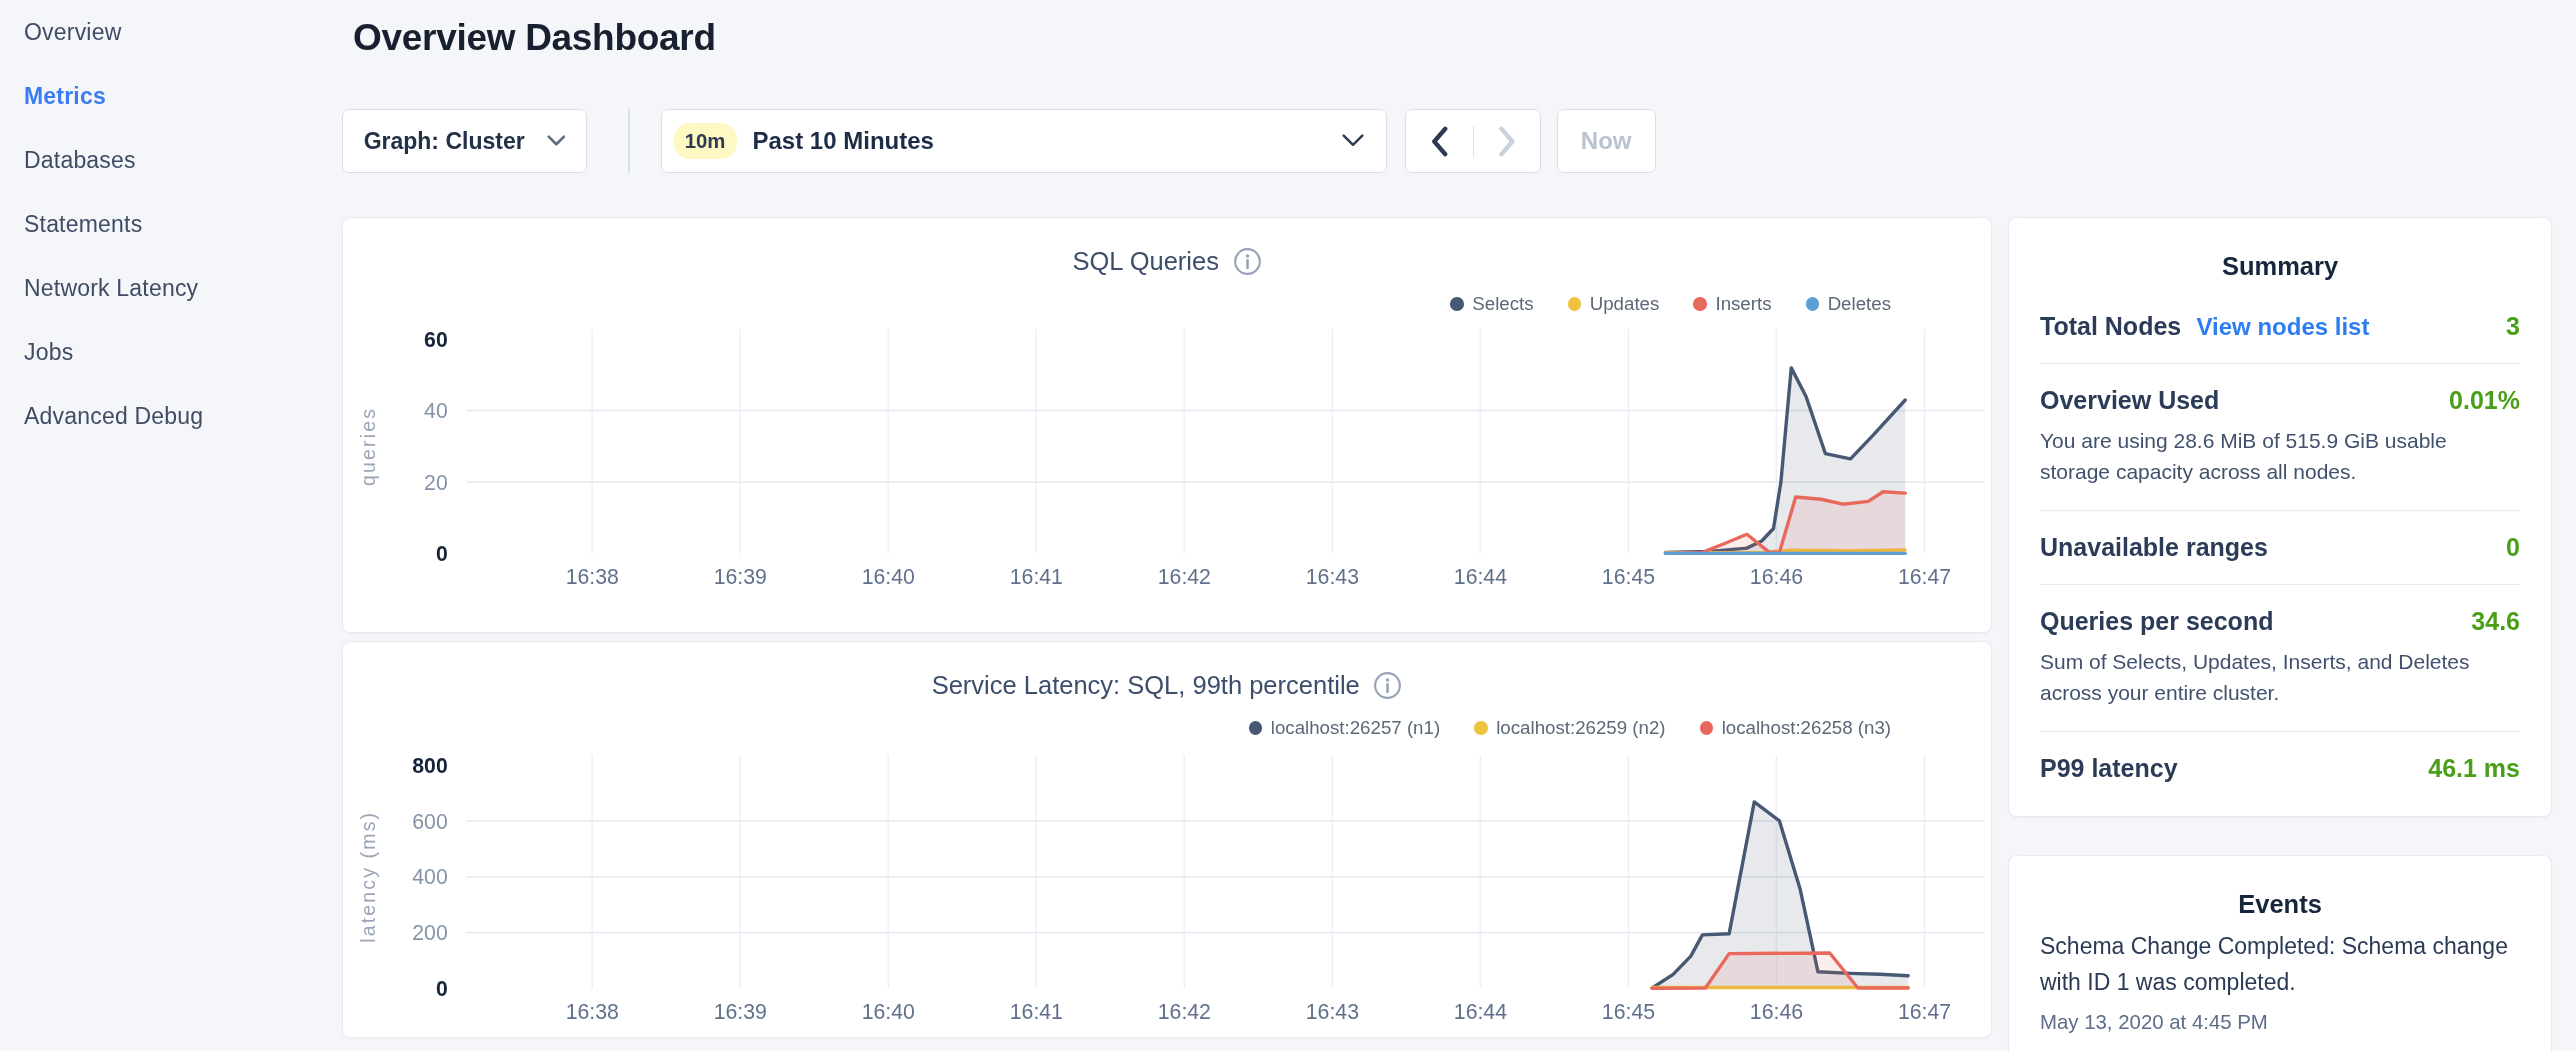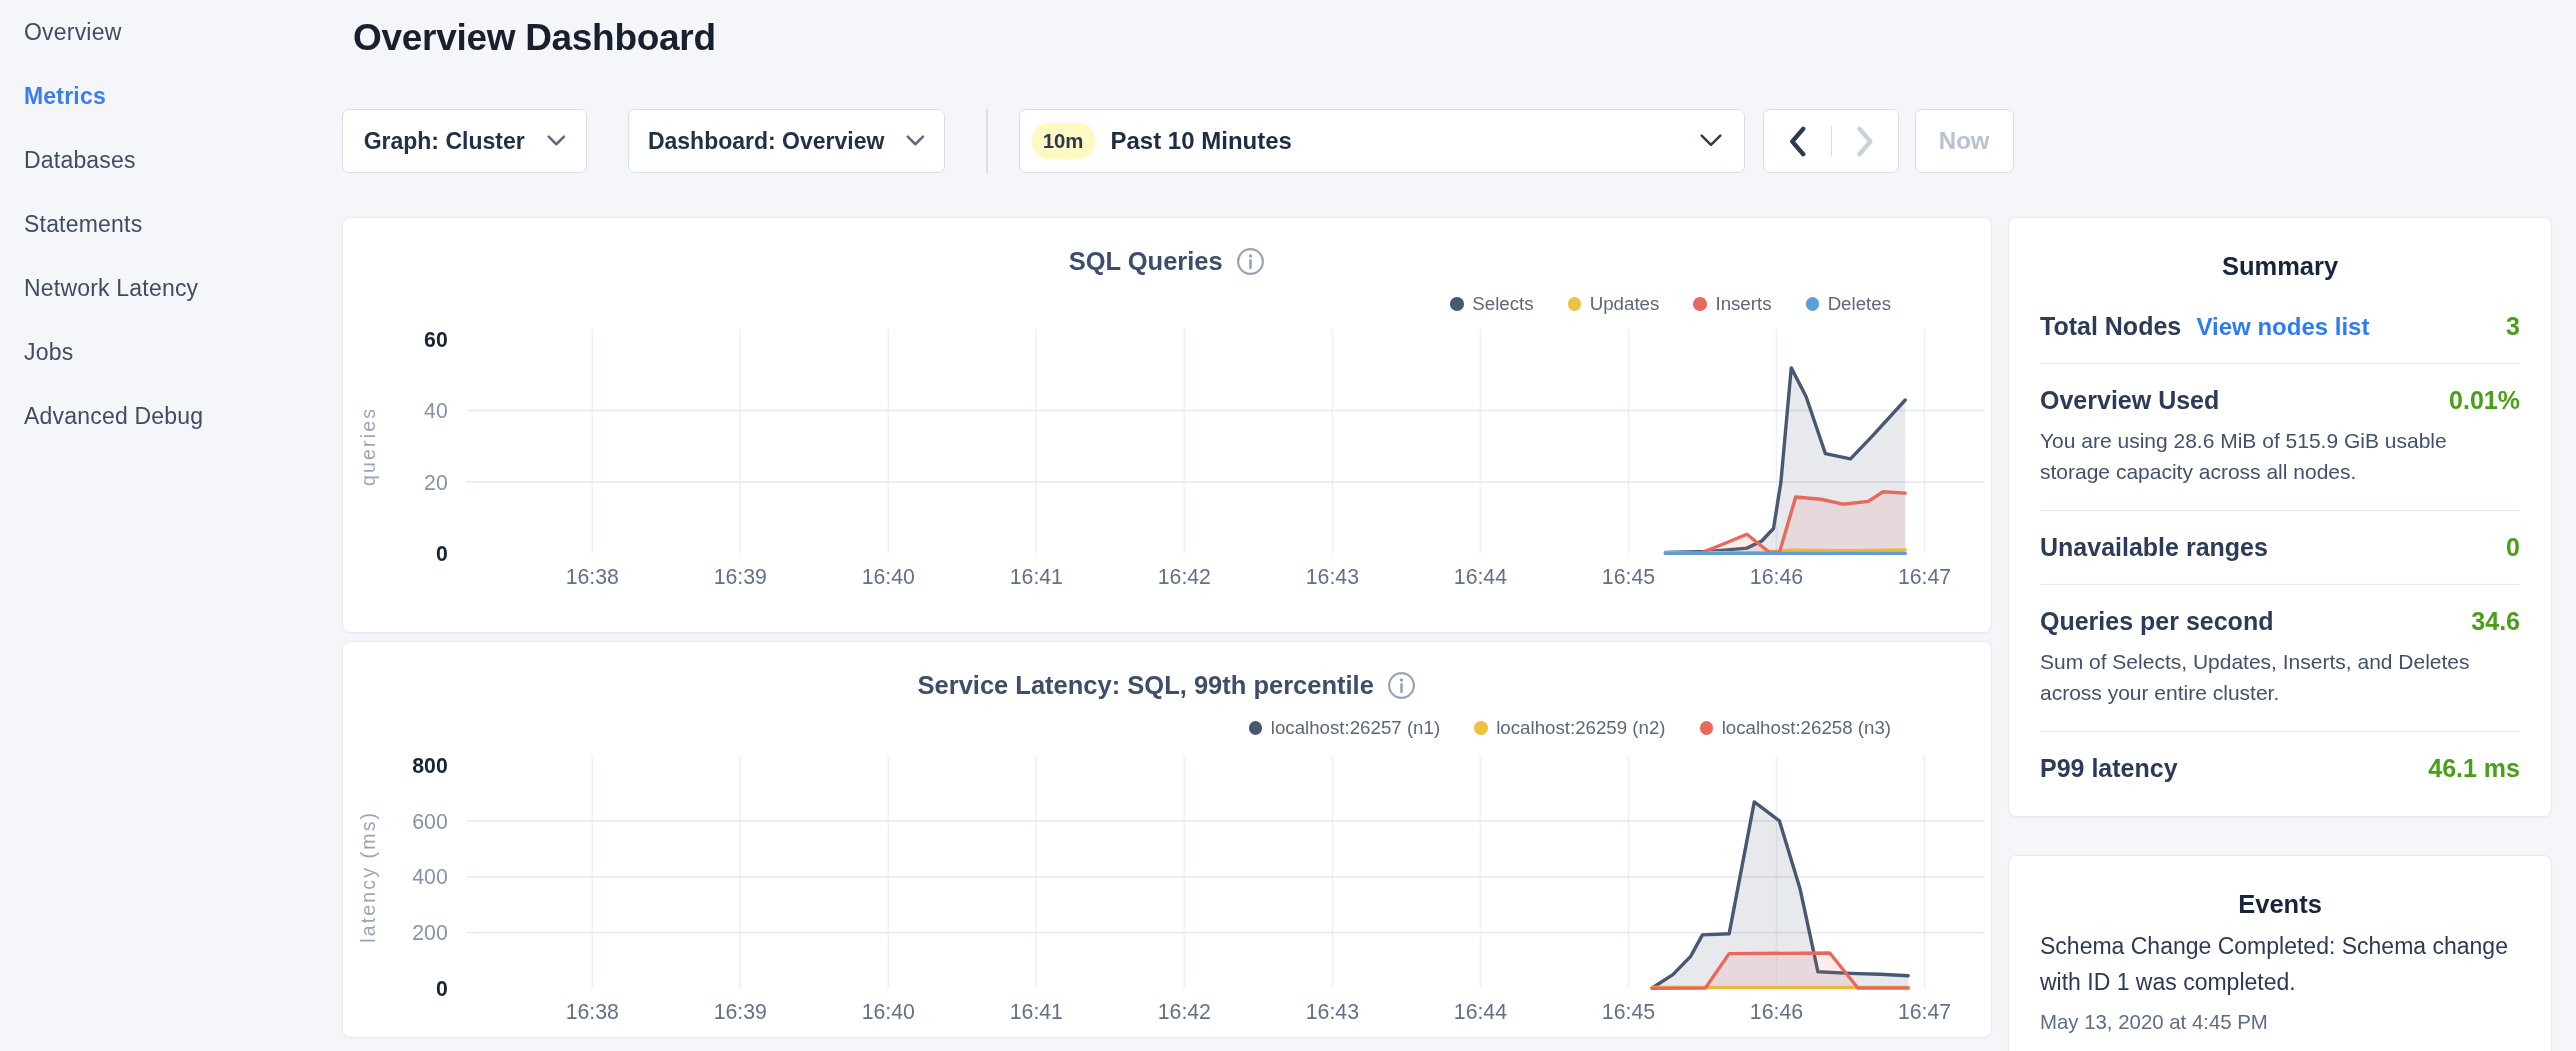--- a/index.html
+++ b/index.html
@@ -49,21 +49,21 @@
   
   .card{
     position:absolute;background:#fff;border:1.7px solid #e7ebf1;border-radius:8.5px;
     box-sizing:border-box;box-shadow:0 0.9px 2.6px rgba(20,30,60,.03);
   }
   .chart-card-1{left:342px;top:217px;width:1650px;height:416px;}
   .chart-card-2{left:342px;top:641px;width:1650px;height:397px;}
   .chart-title-row{
     position:absolute;left:0;right:0;top:29px;display:flex;align-items:center;justify-content:center;gap:13.6px;
   }
-  .chart-title{font-size:25.5px;font-weight:700;color:#3c4e6b;}
+  .chart-title{font-size:25.5px;font-weight:400;color:#3c4e6b;}
   .info-icon{display:inline-flex;cursor:pointer;}
   .legend{position:absolute;right:100px;top:75px;display:flex;gap:34px;align-items:center;}
   .legend-item{display:flex;align-items:center;gap:8.5px;}
   .legend-dot{width:13.6px;height:13.6px;border-radius:50%;background:#888;}
   .legend-label{font-size:18.7px;color:#5c6878;}
   svg.chart{position:absolute;left:0;top:106px;}
   .xtick{font-size:25px;fill:#61708c;}
   .ytick{font-size:25px;fill:#8493a8;}
   .ytick.edge{fill:#16243a;font-weight:700;}
   .axis-label{font-size:23px;fill:#9aa6b8;letter-spacing:2.5px;}
@@ -95,28 +95,20 @@
     <li><a>Jobs</a></li>
     <li><a>Advanced Debug</a></li>
   </ul>
 </nav>
 
 <h1 class="page-title">Overview Dashboard</h1>
 
 <div class="controls">
   <div class="ctrl-box dd dropdown-graph">
     <span class="dd-label">Graph: Cluster</span>
-    <span class="chev">
-      <svg width="18.7" height="12" viewBox="0 0 22 14">
-          <polyline points="2,3 11,12 20,3" fill="none" stroke="#5f6b7e" stroke-width="3" stroke-linecap="round" stroke-linejoin="round"></polyline>
-        </svg>
-    </span>
-  </div>
-  <div class="ctrl-box dd dropdown-dashboard">
-    <span class="dd-label">Dashboard: Overview</span>
     <span class="chev">
       <svg width="18.7" height="12" viewBox="0 0 22 14">
           <polyline points="2,3 11,12 20,3" fill="none" stroke="#5f6b7e" stroke-width="3" stroke-linecap="round" stroke-linejoin="round"></polyline>
         </svg>
     </span>
   </div>
   <div class="vdivider"></div>
   <div class="ctrl-box time-selector">
     <span class="time-badge">10m</span>
     <span class="time-label">Past 10 Minutes</span>

